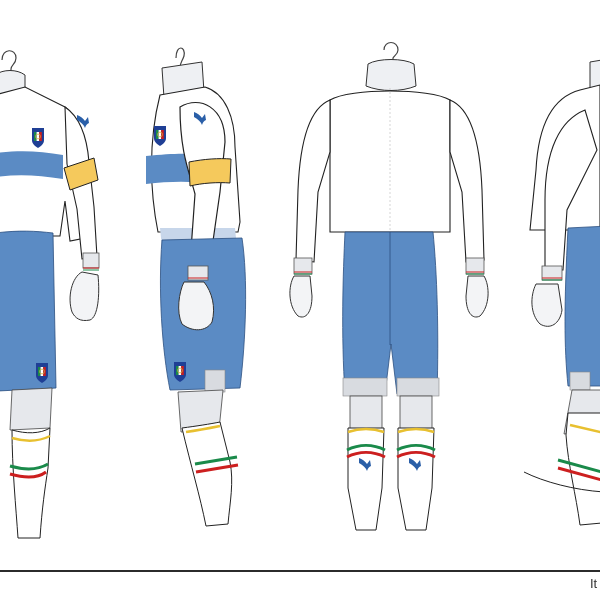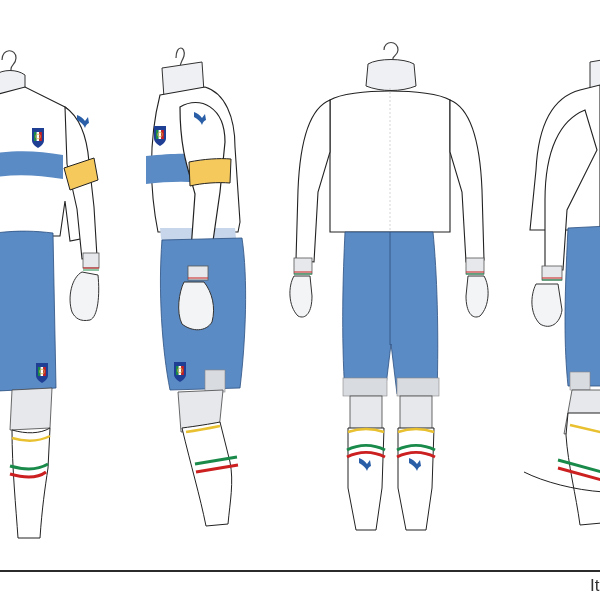--- a/index.html
+++ b/index.html
@@ -1,19 +1,19 @@
 <!DOCTYPE html>
 <html><head>
 <meta charset="utf-8">
 <style>
   html, body { margin: 0; padding: 0; background: #ffffff; }
   body { width: 600px; height: 600px; position: relative; overflow: hidden; font-family: "Liberation Sans", sans-serif; }
   .canvas { position: absolute; left: 0; top: 0; width: 600px; height: 600px; }
   .footer-rule { position: absolute; left: 0; top: 570px; width: 600px; height: 2px; background: #2b2b2b; }
-  .caption { position: absolute; left: 590px; top: 576px; font-size: 17px; color: #333; white-space: nowrap; }
+  .caption { position: absolute; left: 590px; top: 576px; font-size: 13px; color: #333; white-space: nowrap; }
   svg { position: absolute; left: 0; top: 0; }
 </style>
 </head>
 <body>
 
 <div class="canvas">
 <svg width="600" height="600" viewBox="0 0 600 600">
   <defs>
     <g id="puma">
       <path d="M0,0 c3,1 6,3 8,6 l3,-4 l1,6 c-2,1 -3,2 -4,5 c-1,-3 -4,-6 -8,-8 z" fill="#2a5fa8"></path>

